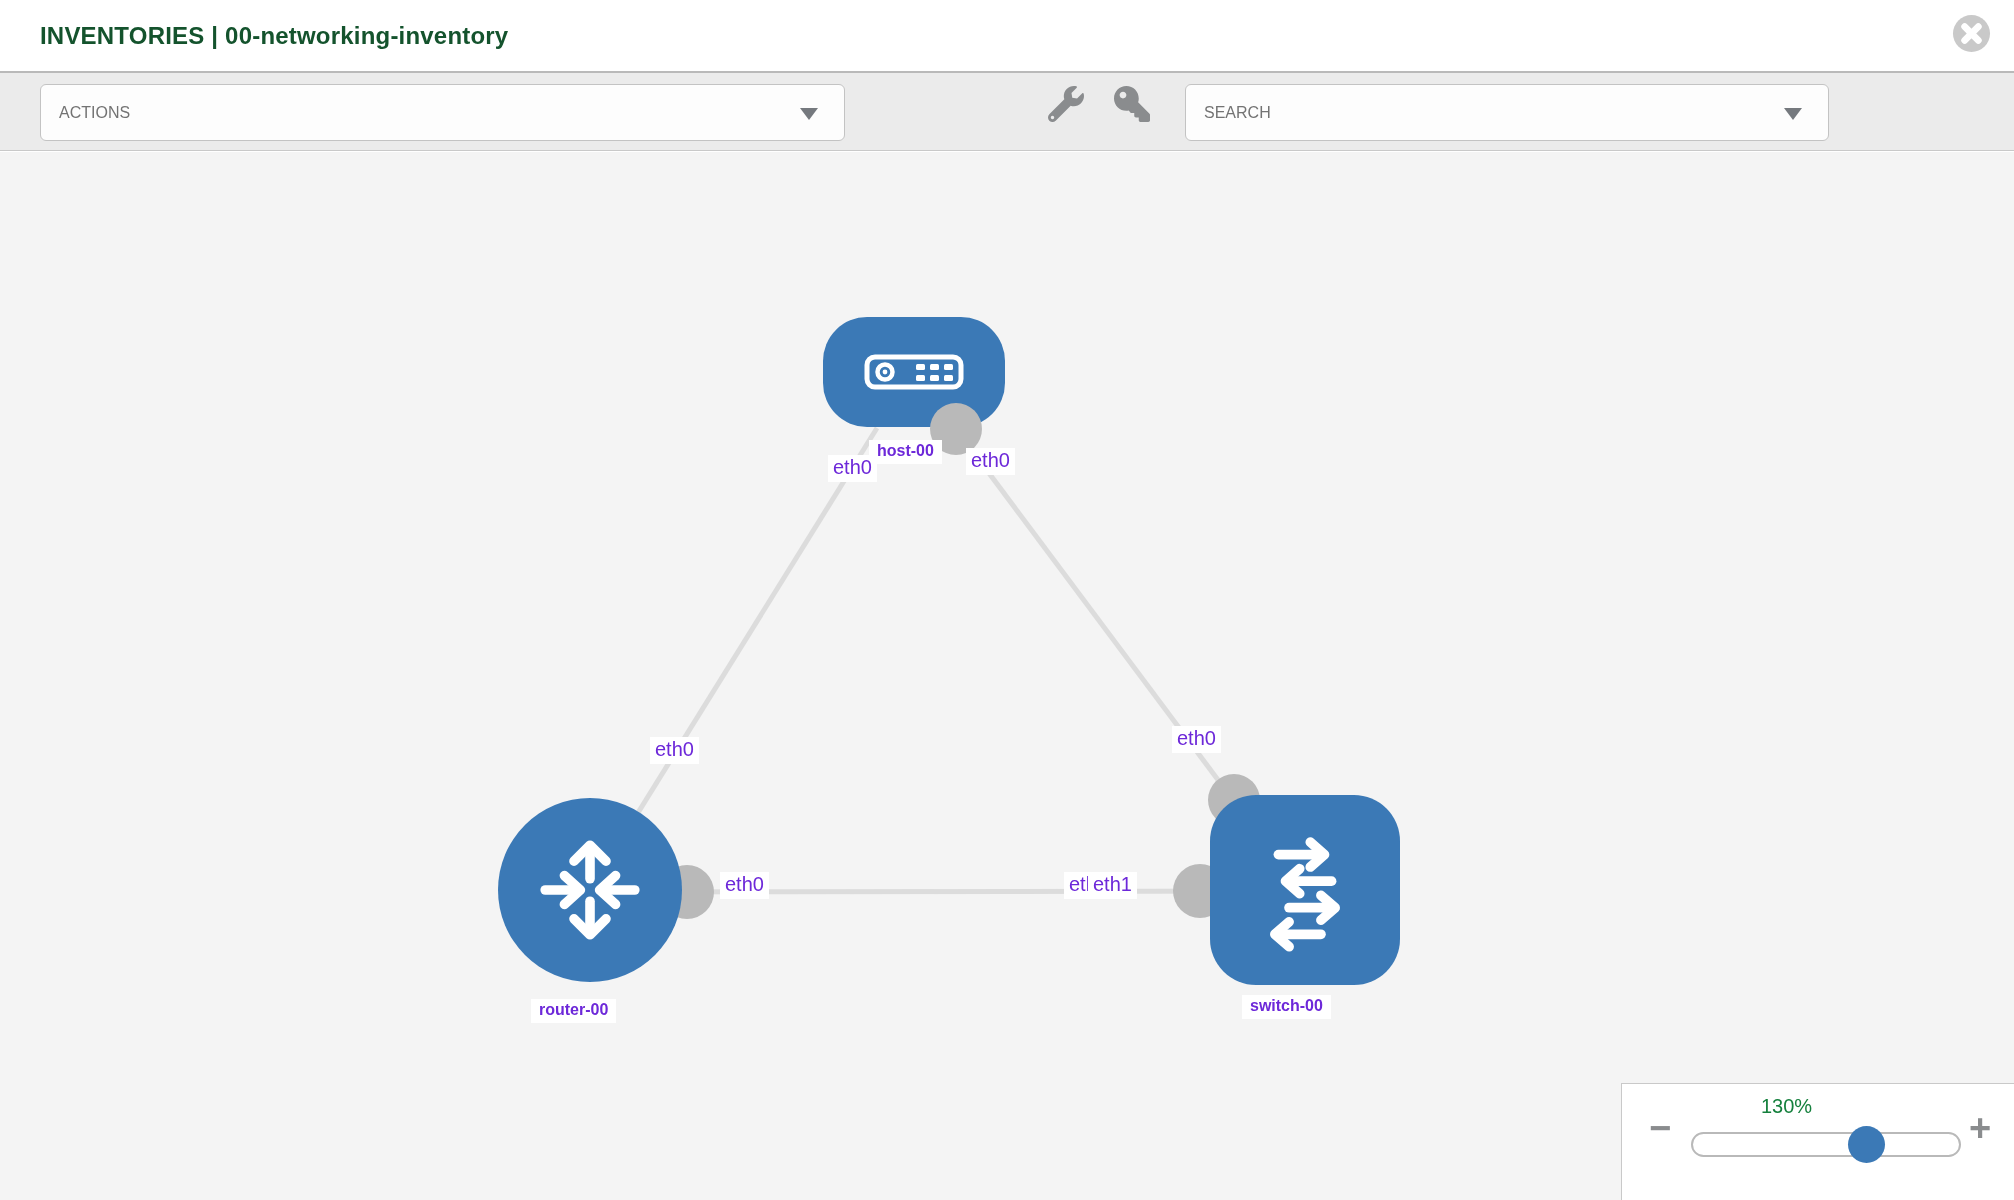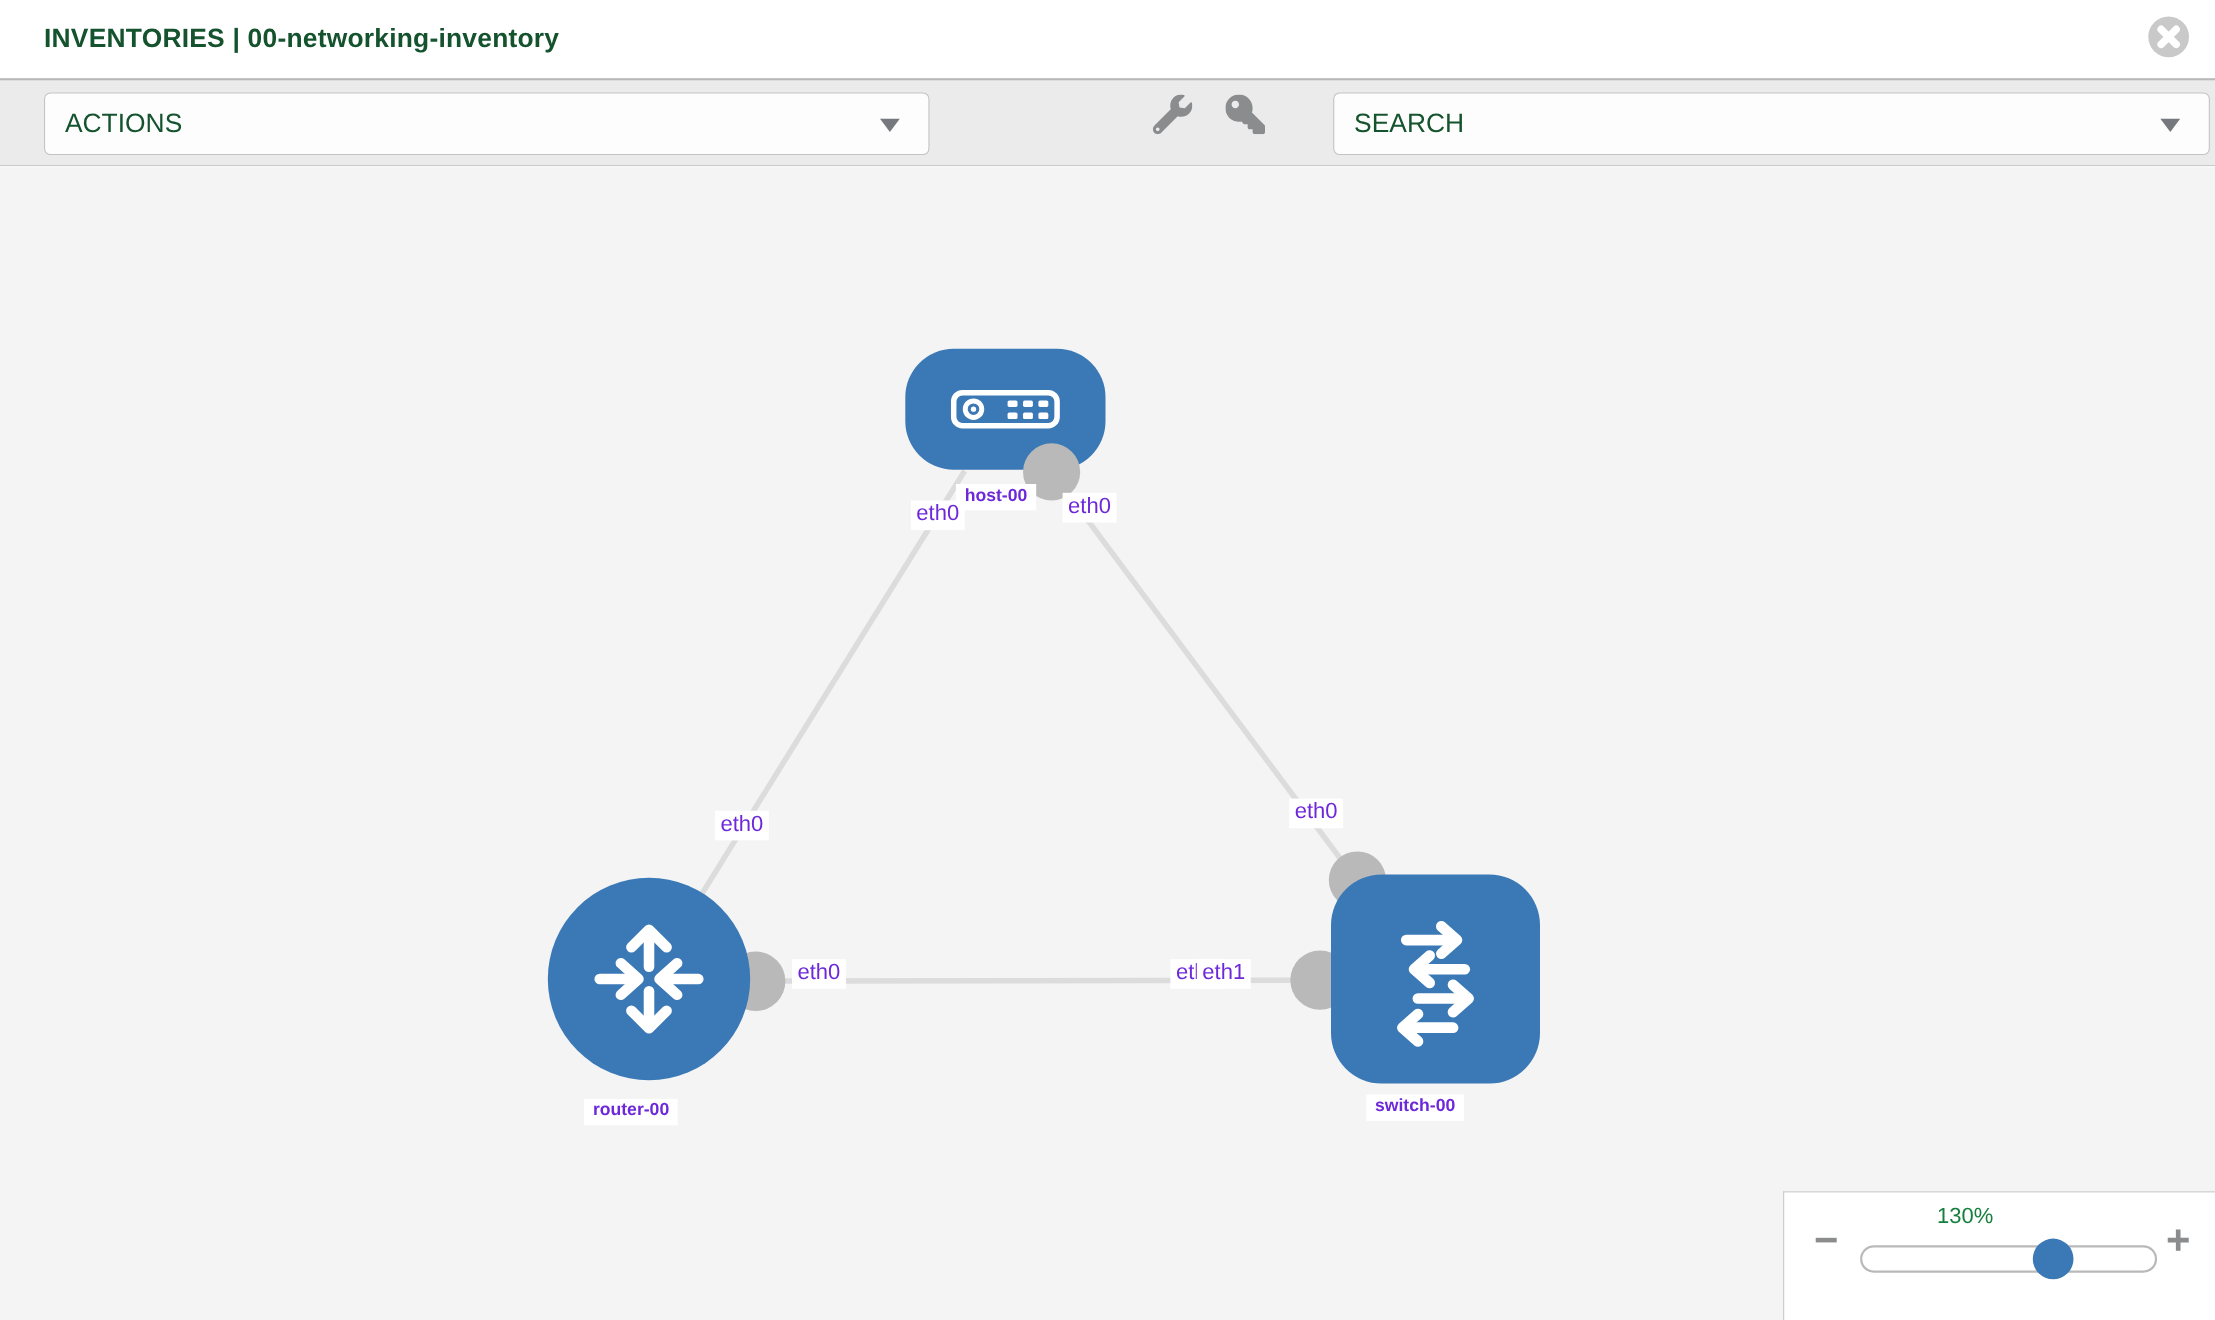--- a/index.html
+++ b/index.html
@@ -11,26 +11,26 @@
   .header { position:absolute; left:0; top:0; width:2014px; height:71px; background:#ffffff; z-index:10; }
   .header-title { position:absolute; left:40px; top:0; height:71px; display:flex; align-items:center;
                   font-size:24px; font-weight:700; color:#14532d; letter-spacing:.2px; }
   .close-btn { position:absolute; left:1952px; top:14px; width:39px; height:39px; cursor:pointer; z-index:11; }
 
   
   .toolbar { position:absolute; left:0; top:71px; width:2014px; height:80px; background:#ebebeb;
              border-top:2px solid #b9b9b9; border-bottom:1px solid #c9c9c9; z-index:10; }
   .select-box { position:absolute; height:57px; background:#fdfdfd; border:1px solid #c3c3c3;
                 border-radius:6px; display:flex; align-items:center; cursor:pointer; }
-  .select-box .ph { font-size:24px; color:#14532d; padding-left:18px; }
+  .select-box .ph { font-size:16px; color:#737373; padding-left:18px; }
   .caret { position:absolute; right:26px; top:50%; margin-top:-5px; width:0; height:0;
            border-left:9px solid transparent; border-right:9px solid transparent;
            border-top:12px solid #75797e; }
   .actions-select { left:40px; top:84px; width:805px; z-index:11; }
-  .search-select  { left:1185px; top:84px; width:797px; z-index:11;margin-left:27px; }
+  .search-select  { left:1185px; top:84px; width:644px; z-index:11; }
   .tool-icon-btn { position:absolute; top:86px; width:38px; height:38px; cursor:pointer; z-index:11; }
   .wrench-btn { left:1048px; }
   .key-btn    { left:1114px; }
 
   
   .canvas-bg { position:absolute; left:0; top:152px; width:2014px; height:1048px; background:#f4f4f4; z-index:0; }
   .links-svg { position:absolute; left:0; top:0; width:2014px; height:1200px; z-index:1; }
   .connector { position:absolute; border-radius:50%; background:#b9b9b9; z-index:2; }
   .connector.front { z-index:4; }
 

